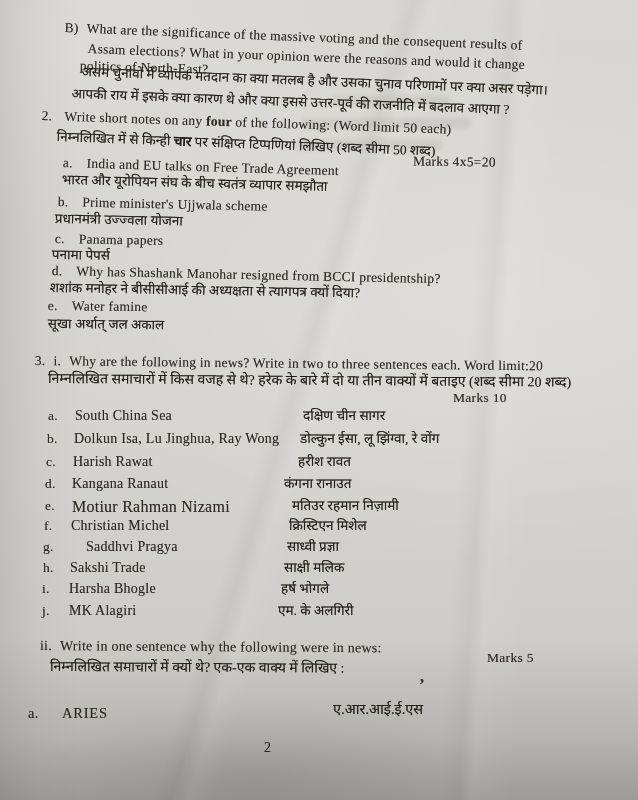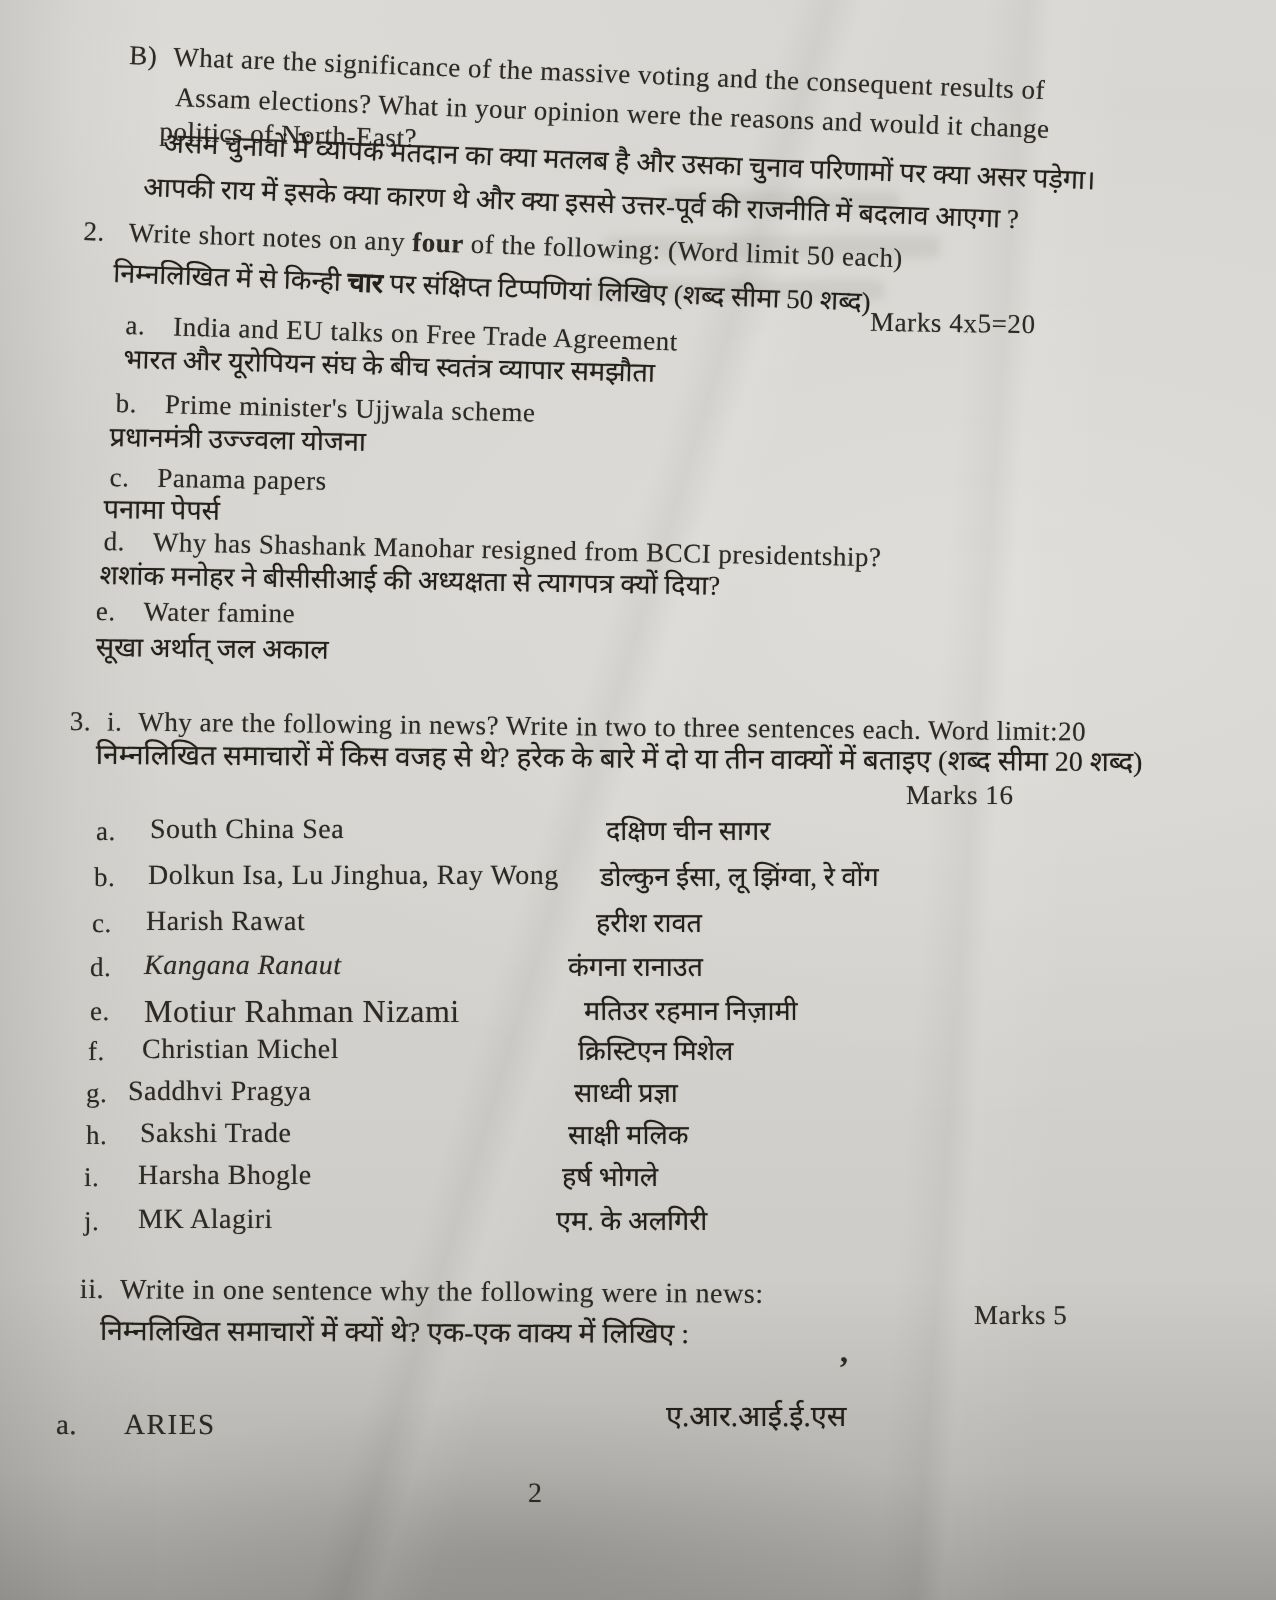--- a/index.html
+++ b/index.html
@@ -52,21 +52,21 @@
   <div class="row en" style="left:80px;top:58px;transform:rotate(1.6deg);transform-origin:left top;">politics of North-East?</div>
   <div class="row hi" style="left:82px;top:64px;transform:rotate(2.3deg);transform-origin:left top;">असम चुनावों में व्यापक मतदान का क्या मतलब है और उसका चुनाव परिणामों पर क्या असर पड़ेगा।</div>
   <div class="row hi" style="left:72px;top:86px;transform:rotate(2.1deg);transform-origin:left top;">आपकी राय में इसके क्या कारण थे और क्या इससे उत्तर-पूर्व की राजनीति में बदलाव आएगा ?</div>
 
   <div class="row en" style="left:42px;top:108px;transform:rotate(1.9deg);transform-origin:left top;">
     <span class="lbl">2.</span><span class="gap12"></span><span>Write short notes on any </span><b>four</b><span> of the following: (Word limit 50 each)</span>
   </div>
   <div class="row hi" style="left:57px;top:129px;transform:rotate(2.2deg);transform-origin:left top;">
     <span>निम्नलिखित में से किन्ही </span><b>चार</b><span> पर संक्षिप्त टिप्पणियां लिखिए (शब्द सीमा 50 शब्द)</span>
   </div>
-  <div class="row en marks" style="left:435px;top:154px;transform:rotate(0.8deg);">Marks 4x5=20</div>
+  <div class="row en marks" style="left:413px;top:154px;transform:rotate(0.8deg);">Marks 4x5=20</div>
 
   <div class="row en" style="left:63px;top:155px;transform:rotate(1.7deg);transform-origin:left top;">
     <span class="lbl">a.</span><span class="gap14"></span><span>India and EU talks on Free Trade Agreement</span>
   </div>
   <div class="row hi" style="left:62px;top:172px;transform:rotate(1.5deg);transform-origin:left top;">भारत और यूरोपियन संघ के बीच स्वतंत्र व्यापार समझौता</div>
 
   <div class="row en" style="left:58px;top:194px;transform:rotate(1.3deg);transform-origin:left top;">
     <span class="lbl">b.</span><span class="gap14"></span><span>Prime minister's Ujjwala scheme</span>
   </div>
   <div class="row hi" style="left:55px;top:211px;transform:rotate(1.1deg);transform-origin:left top;">प्रधानमंत्री उज्ज्वला योजना</div>
@@ -83,55 +83,55 @@
 
   <div class="row en" style="left:48px;top:298px;transform:rotate(0.7deg);transform-origin:left top;text-align:right;">
     <span class="lbl">e.</span><span class="gap14"></span><span>Water famine</span>
   </div>
   <div class="row hi" style="left:48px;top:316px;transform:rotate(0.7deg);transform-origin:left top;">सूखा अर्थात् जल अकाल</div>
 
   <div class="row en" style="left:35px;top:353px;transform:rotate(0.6deg);transform-origin:left top;">
     <span class="lbl">3.</span><span class="gap8"></span><span class="lbl">i.</span><span class="gap8"></span><span>Why are the following in news? Write in two to three sentences each. Word limit:20</span>
   </div>
   <div class="row hi" style="left:48px;top:371px;transform:rotate(0.4deg);transform-origin:left top;font-size:14px;">निम्नलिखित समाचारों में किस वजह से थे? हरेक के बारे में दो या तीन वाक्यों में बताइए (शब्द सीमा 20 शब्द)</div>
-  <div class="row en marks" style="left:453px;top:390px;">Marks 16</div>
+  <div class="row en marks" style="left:453px;top:390px;">Marks 10</div>
 
   <div class="row" style="left:0;top:408px;width:638px;">
     <span class="abs en" style="left:48px;">a.</span>
       <span class="abs en" style="left:75px;font-size:14px;">South China Sea</span>
       <span class="abs hi" style="left:303px;">दक्षिण चीन सागर</span>
   </div>
   <div class="row" style="left:0;top:431px;width:638px;">
     <span class="abs en" style="left:47px;">b.</span>
       <span class="abs en" style="left:74px;font-size:14px;">Dolkun Isa, Lu Jinghua, Ray Wong</span>
       <span class="abs hi" style="left:300px;">डोल्कुन ईसा, लू झिंग्वा, रे वोंग</span>
   </div>
   <div class="row" style="left:0;top:454px;width:638px;">
     <span class="abs en" style="left:46px;">c.</span>
       <span class="abs en" style="left:73px;font-size:14px;">Harish Rawat</span>
       <span class="abs hi" style="left:298px;">हरीश रावत</span>
   </div>
   <div class="row" style="left:0;top:476px;width:638px;">
     <span class="abs en" style="left:45px;">d.</span>
-      <span class="abs en" style="left:72px;font-size:14px;font-style:italic;">Kangana Ranaut</span>
+      <span class="abs en" style="left:72px;font-size:14px;">Kangana Ranaut</span>
       <span class="abs hi" style="left:284px;">कंगना रानाउत</span>
   </div>
   <div class="row" style="left:0;top:498px;width:638px;">
     <span class="abs en" style="left:45px;">e.</span>
       <span class="abs en" style="left:72px;font-size:16px;">Motiur Rahman Nizami</span>
       <span class="abs hi" style="left:292px;">मतिउर रहमान निज़ामी</span>
   </div>
   <div class="row" style="left:0;top:518px;width:638px;">
     <span class="abs en" style="left:44px;">f.</span>
       <span class="abs en" style="left:71px;font-size:14px;">Christian Michel</span>
       <span class="abs hi" style="left:289px;">क्रिस्टिएन मिशेल</span>
   </div>
   <div class="row" style="left:0;top:539px;width:638px;">
     <span class="abs en" style="left:43px;">g.</span>
-      <span class="abs en" style="left:64px;font-size:14px;">Saddhvi Pragya</span>
+      <span class="abs en" style="left:86px;font-size:14px;">Saddhvi Pragya</span>
       <span class="abs hi" style="left:287px;">साध्वी प्रज्ञा</span>
   </div>
   <div class="row" style="left:0;top:560px;width:638px;">
     <span class="abs en" style="left:43px;">h.</span>
       <span class="abs en" style="left:70px;font-size:14px;">Sakshi Trade</span>
       <span class="abs hi" style="left:284px;">साक्षी मलिक</span>
   </div>
   <div class="row" style="left:0;top:581px;width:638px;">
     <span class="abs en" style="left:42px;">i.</span>
       <span class="abs en" style="left:69px;font-size:14px;">Harsha Bhogle</span>

